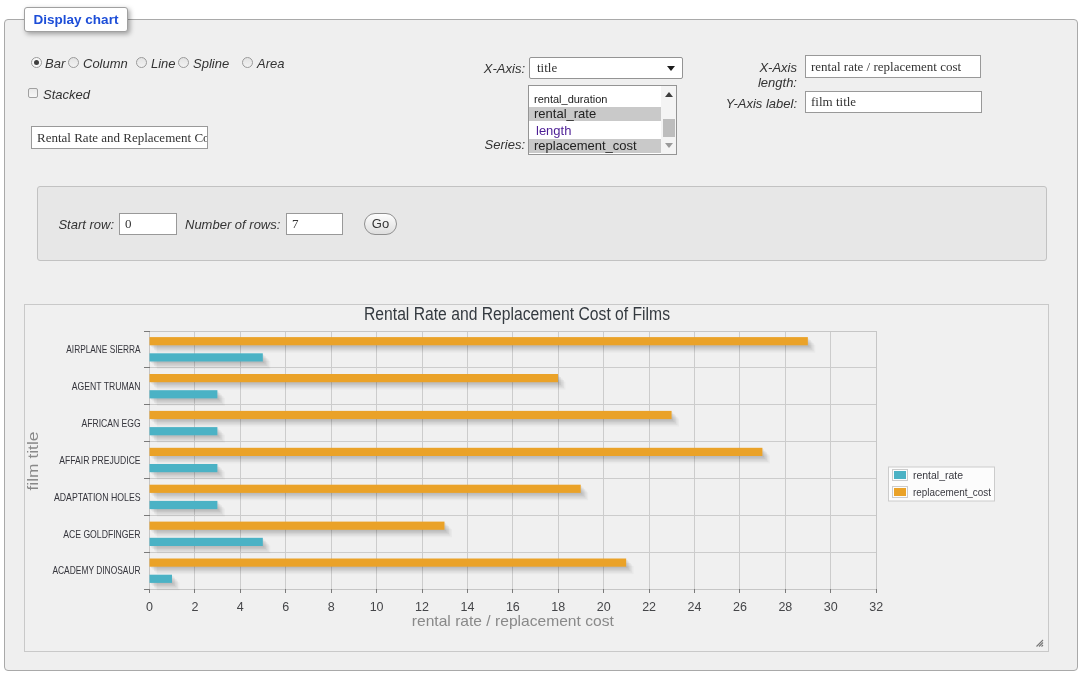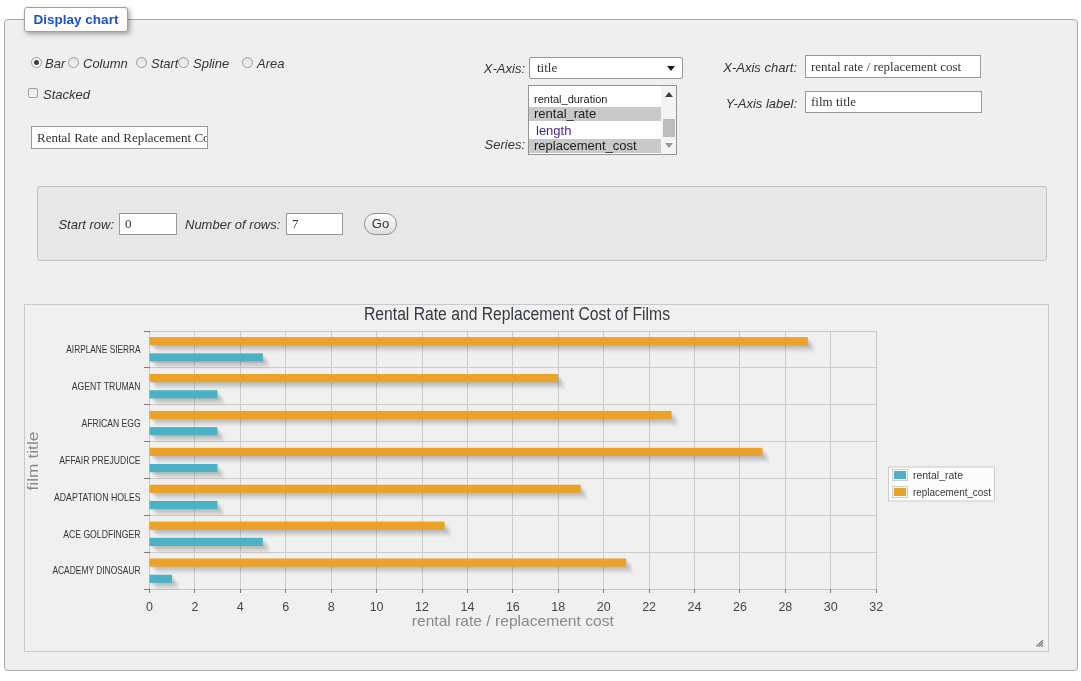--- a/index.html
+++ b/index.html
@@ -20,21 +20,21 @@
 
 <div class="abs" style="left:4px;top:19px;width:1074px;height:652px;background:#efefef;border:1px solid #a9a9a9;border-radius:4px;box-sizing:border-box;"></div>
 
 <div class="abs" style="left:24px;top:7px;width:104px;height:25px;background:#fff;border:1px solid #a0a0a0;border-radius:3px;box-shadow:2px 2px 5px rgba(0,0,0,0.35);box-sizing:border-box;text-align:center;line-height:23px;font-size:13.5px;font-weight:bold;color:#1d4ed8;">Display chart</div>
 
 <div class="radio on" style="left:31px;top:57px;"></div>
 <div class="abs lbl" style="left:45px;top:56px;">Bar</div>
 <div class="radio" style="left:68px;top:57px;"></div>
 <div class="abs lbl" style="left:83px;top:56px;">Column</div>
 <div class="radio" style="left:136px;top:57px;"></div>
-<div class="abs lbl" style="left:151px;top:56px;">Start</div>
+<div class="abs lbl" style="left:151px;top:56px;">Line</div>
 <div class="radio" style="left:178px;top:57px;"></div>
 <div class="abs lbl" style="left:193px;top:56px;">Spline</div>
 <div class="radio" style="left:242px;top:57px;"></div>
 <div class="abs lbl" style="left:257px;top:56px;">Area</div>
 
 <div class="abs" style="left:28px;top:88px;width:10px;height:10px;border:1px solid #a0a0a0;border-radius:2px;background:linear-gradient(#e9e9e9,#f6f6f6);box-sizing:border-box;"></div>
 <div class="abs lbl" style="left:43px;top:87px;">Stacked</div>
 
 <div class="inp" style="left:31px;top:126px;width:177px;height:23px;line-height:21px;">Rental Rate and Replacement Cost of Films</div>
 
@@ -48,21 +48,21 @@
   <div style="position:absolute;left:0;top:21px;width:132px;height:14px;font-size:13px;color:#222;padding-left:5px;line-height:14px;background:#c9c9c9;box-sizing:border-box;">rental_rate</div>
   <div style="position:absolute;left:0;top:37px;width:132px;height:16px;font-size:13px;color:#4c1d95;padding-left:7px;line-height:16px;box-sizing:border-box;">length</div>
   <div style="position:absolute;left:0;top:53px;width:132px;height:14px;font-size:13px;color:#222;padding-left:5px;line-height:14px;background:#c9c9c9;box-sizing:border-box;">replacement_cost</div>
 
   <div style="position:absolute;right:0;top:0;width:15px;height:68px;background:#f4f4f4;"></div>
   <div style="position:absolute;right:3px;top:6px;width:0;height:0;border-left:4.5px solid transparent;border-right:4.5px solid transparent;border-bottom:5px solid #3e3e3e;"></div>
   <div style="position:absolute;right:1.5px;top:33px;width:12px;height:18px;background:#bdbdbd;"></div>
   <div style="position:absolute;right:3px;bottom:6px;width:0;height:0;border-left:4.5px solid transparent;border-right:4.5px solid transparent;border-top:5px solid #9a9a9a;"></div>
 </div>
 
-<div class="abs lbl" style="left:720px;top:60px;width:77px;text-align:right;">X-Axis chart:</div>
+<div class="abs lbl" style="left:720px;top:60px;width:77px;text-align:right;">X-Axis length:</div>
 <div class="inp" style="left:805px;top:55px;width:176px;height:23px;line-height:21px;">rental rate / replacement cost</div>
 <div class="abs lbl" style="left:720px;top:96px;width:77px;text-align:right;">Y-Axis label:</div>
 <div class="inp" style="left:805px;top:91px;width:177px;height:22px;">film title</div>
 
 <div class="abs" style="left:37px;top:186px;width:1010px;height:75px;background:#e7e7e7;border:1px solid #c2c2c2;border-radius:3px;box-sizing:border-box;"></div>
 <div class="abs lbl" style="left:40px;top:217px;width:74px;text-align:right;">Start row:</div>
 <div class="inp" style="left:119px;top:213px;width:58px;height:22px;">0</div>
 <div class="abs lbl" style="left:185px;top:217px;">Number of rows:</div>
 <div class="inp" style="left:286px;top:213px;width:57px;height:22px;">7</div>
 <div class="abs" style="left:364px;top:213px;width:33px;height:22px;border:1px solid #8f8f8f;border-radius:11px;background:linear-gradient(#fdfdfd,#dedede);box-sizing:border-box;text-align:center;font-size:13px;color:#333;line-height:20px;">Go</div>

